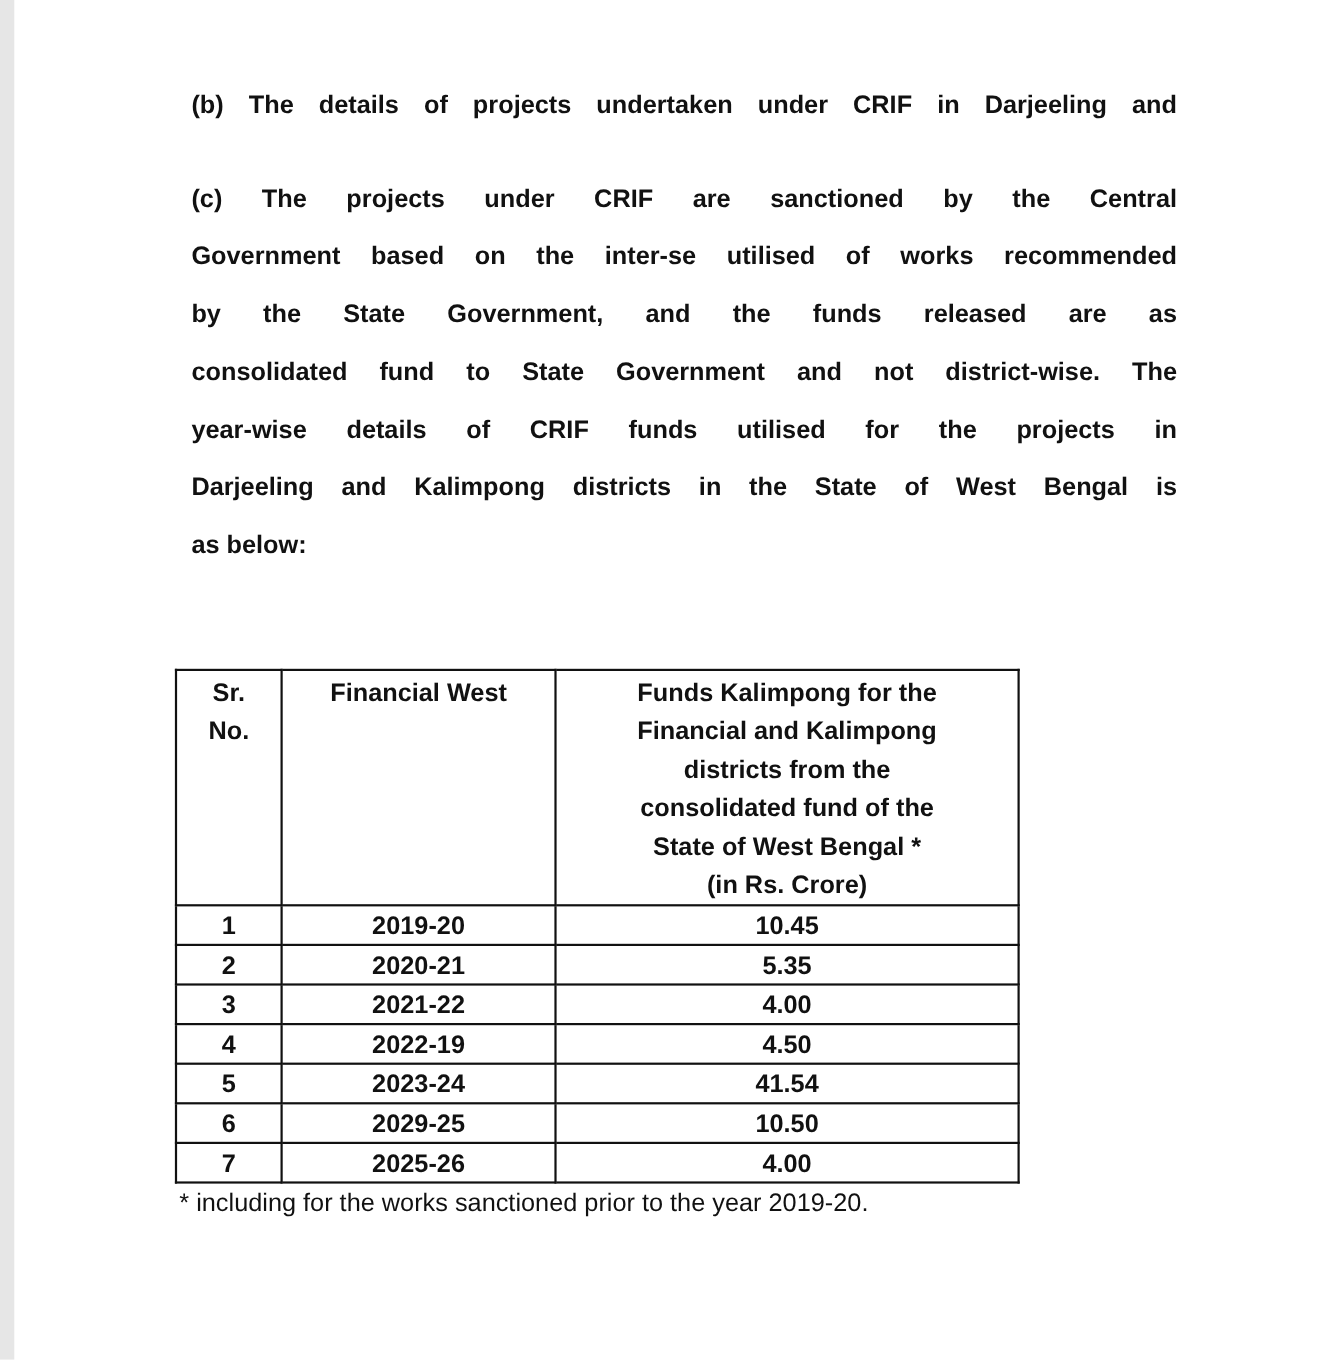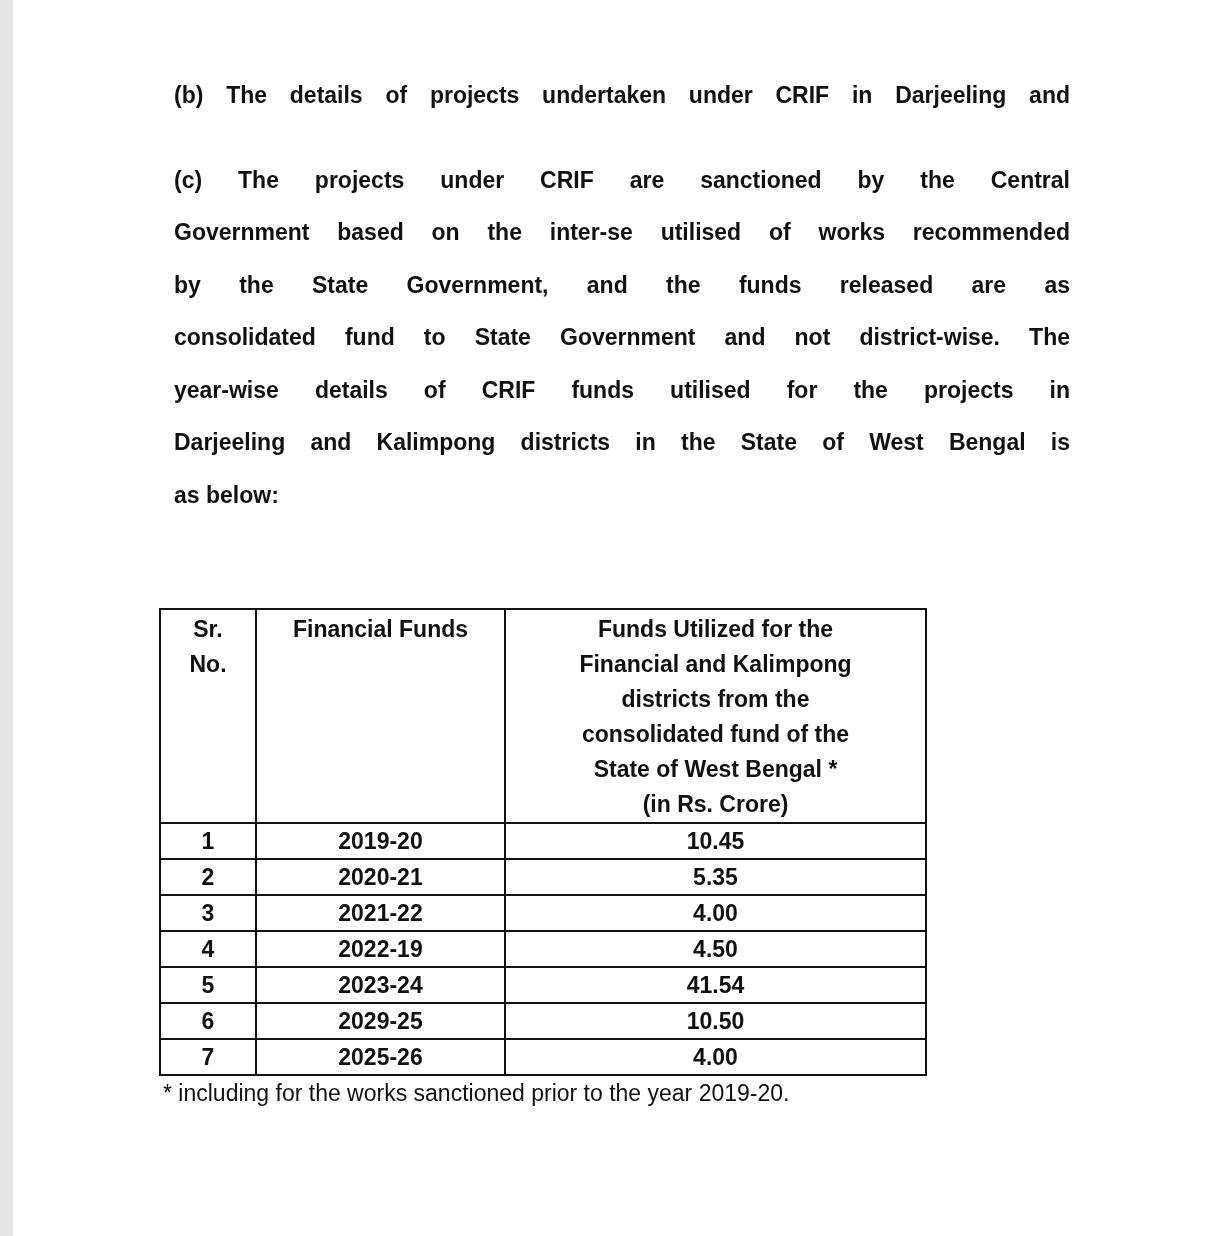--- a/index.html
+++ b/index.html
@@ -64,23 +64,23 @@
   </p>
 </div>
 
 <table class="funds">
   <thead>
     <tr class="header-row">
       <th class="col-sr">
         <div>Sr.</div>
         <div>No.</div>
       </th>
-      <th class="col-year">Financial Funds</th>
+      <th class="col-year">Financial West</th>
       <th class="col-funds">
-        <div>Funds Utilized for the</div>
+        <div>Funds Kalimpong for the</div>
         <div>Financial and Kalimpong</div>
         <div>districts from the</div>
         <div>consolidated fund of the</div>
         <div>State of West Bengal *</div>
         <div>(in Rs. Crore)</div>
       </th>
     </tr>
   </thead>
   <tbody>
     <tr>

